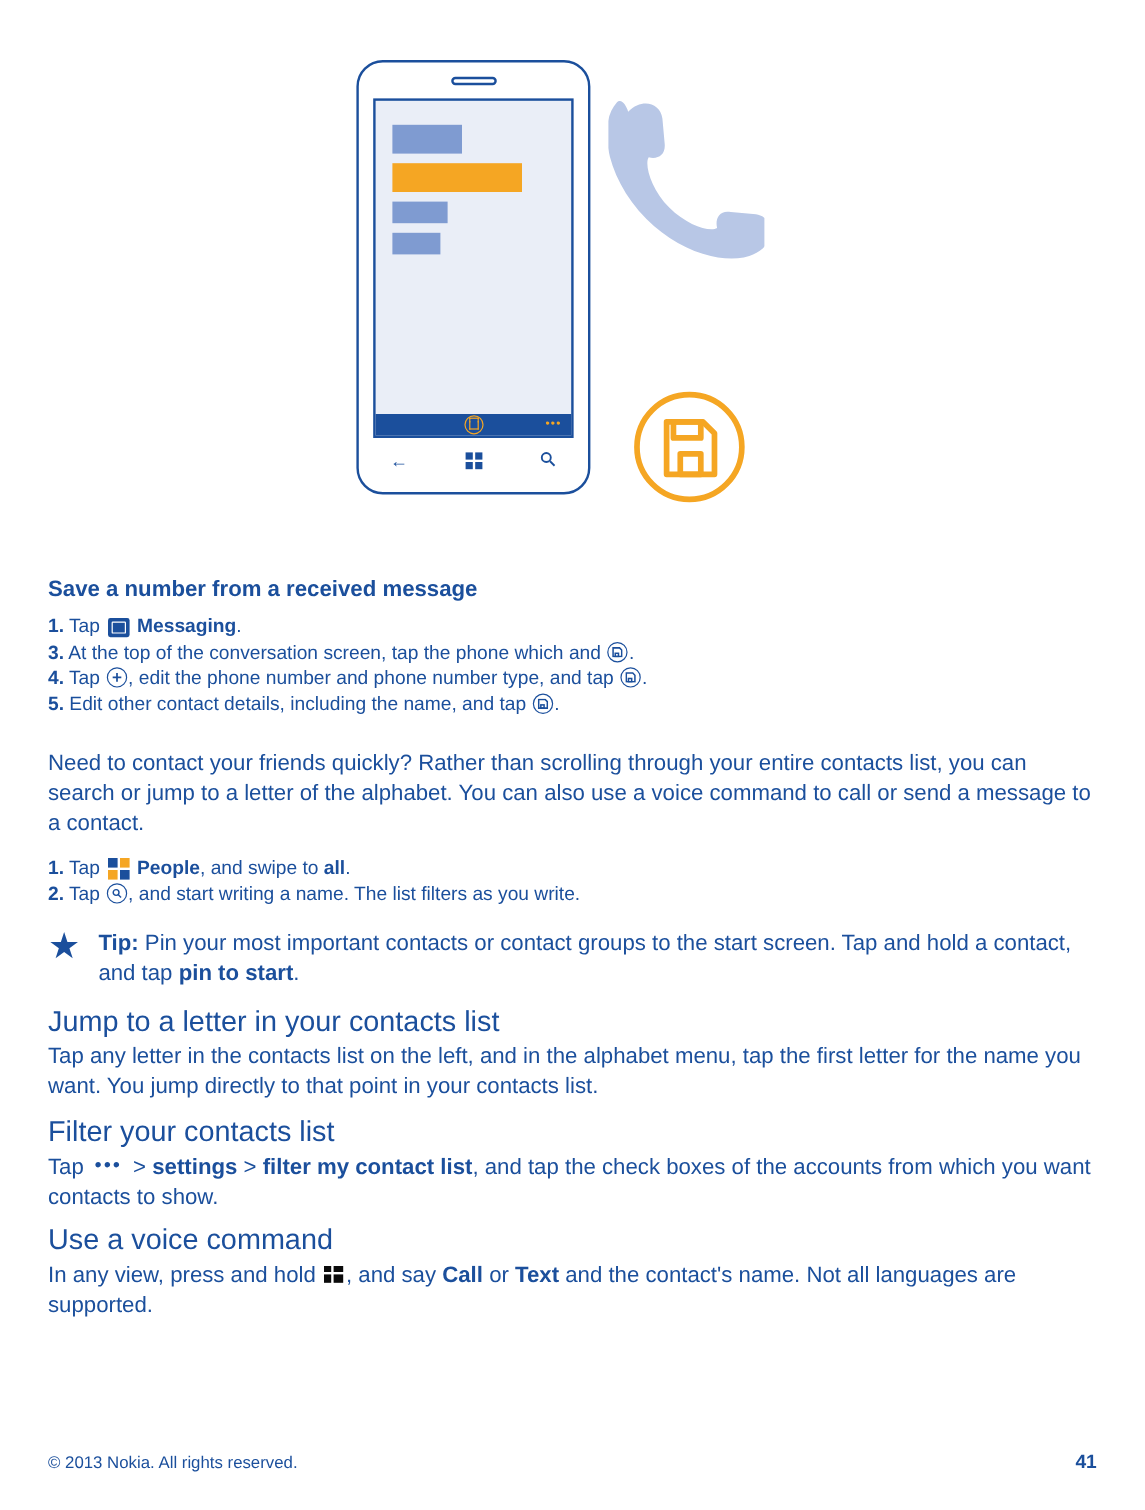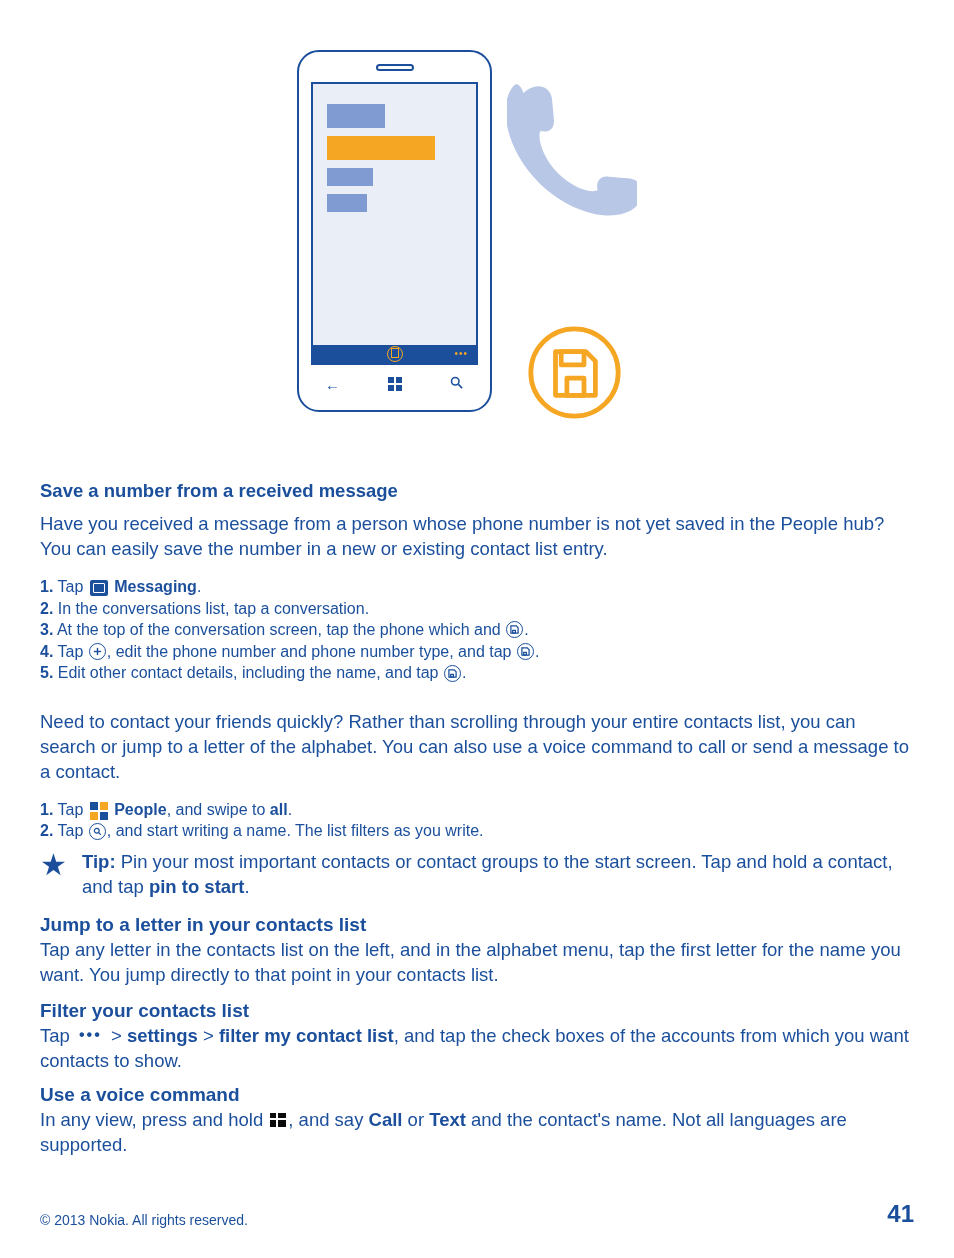--- a/index.html
+++ b/index.html
@@ -112,21 +112,21 @@
   .handset {
     position:absolute; right:20px; top:30px;
   }
   
   .save-big {
     position:absolute; right:35px; bottom:10px;
     width:95px; height:95px;
   }
   
   .h-sec { font-weight:700; font-size:18.5px; margin:0 0 10px 0; }
-  .h-sub { font-weight:700; font-size:19px; margin:0 0 2px 0; }
+  .h-sub { font-weight:400; font-size:24px; margin:0 0 2px 0; }
   p { margin:0 0 14px 0; font-size:18.5px; line-height:1.35; }
   .step { margin:0; font-size:16px; line-height:1.35; }
   .steps { margin-bottom:26px; }
   .bold { font-weight:700; }
   .inline-icon {
     display:inline-flex; vertical-align:middle; align-items:center; justify-content:center;
   }
   .msg-icon {
     width:18px; height:16px; background:#1b4f9c; border-radius:2px; position:relative; margin:0 2px;
   }
@@ -162,24 +162,24 @@
   .tip-block {
     display:flex; gap:14px; margin: 8px 0 14px 0;
   }
   .star {
     flex:0 0 auto; width:28px; height:28px; color:#1b4f9c; font-size:30px; line-height:1;
   }
   .tip-text { font-size:18.5px; line-height:1.35; }
   .section { margin-bottom: 10px; }
   .footer {
     position:absolute; left:40px; right:40px; bottom:30px;
-    display:flex; justify-content:space-between; align-items:flex-end;
+    display:flex; justify-content:space-between; 
     font-size:14px;
   }
-  .footer .pn { font-size:24px; font-weight:700; }
+  .footer .pn { font-size:16px; font-weight:700; }
 </style>
 </head>
 <body>
 
 <div class="page">
 
   <div class="illustration-wrap">
     <div class="illustration">
 
       <div class="phone">
@@ -227,27 +227,23 @@
         <g fill="none" stroke="#f5a623" stroke-width="5" stroke-linejoin="round">
           <path d="M30 28 H62 L72 38 V74 H30 Z"></path>
           <rect x="42" y="56" width="18" height="18"></rect>
           <rect x="36" y="28" width="24" height="14"></rect>
         </g>
       </svg>
     </div>
   </div>
 
   <h3 class="h-sec">Save a number from a received message</h3>
-  <p>Have you received a message from a person whose phone number is not yet saved in the People hub? You can easily save the number in a new or existing contact list entry.</p>
   <div class="steps">
     <div class="step">
       <span class="bold">1.</span><span> Tap </span><span class="inline-icon msg-icon"></span><span class="bold"> Messaging</span><span>.</span>
-    </div>
-    <div class="step">
-      <span class="bold">2.</span><span> In the conversations list, tap a conversation.</span>
     </div>
     <div class="step">
       <span class="bold">3.</span><span> At the top of the conversation screen, tap the phone which and </span><span class="inline-icon circle-icon">
           <svg viewBox="0 0 10 10" fill="none" stroke="#1b4f9c" stroke-width="1.4">
             <path d="M1 1 H7 L9 3 V9 H1 Z"></path>
             <rect x="3" y="6" width="3" height="3"></rect>
           </svg>
         </span><span>.</span>
     </div>
     <div class="step">
@@ -267,21 +263,21 @@
       <span class="bold">5.</span><span> Edit other contact details, including the name, and tap </span><span class="inline-icon circle-icon">
           <svg viewBox="0 0 10 10" fill="none" stroke="#1b4f9c" stroke-width="1.4">
             <path d="M1 1 H7 L9 3 V9 H1 Z"></path>
             <rect x="3" y="6" width="3" height="3"></rect>
           </svg>
         </span><span>.</span>
     </div>
   </div>
 
   <p>Need to contact your friends quickly? Rather than scrolling through your entire contacts list, you can search or jump to a letter of the alphabet. You can also use a voice command to call or send a message to a contact.</p>
-  <div style="margin-bottom:8px;">
+  <div style="margin-bottom:18px;">
     <div class="step">
       <span class="bold">1.</span><span> Tap </span><span class="inline-icon people-icon">
           <span class="p1"></span>
           <span class="p2"></span>
           <span class="p3"></span>
           <span class="p4"></span>
         </span><span class="bold"> People</span><span>, and swipe to </span><span class="bold">all</span><span>.</span>
     </div>
     <div class="step">
       <span class="bold">2.</span><span> Tap </span><span class="inline-icon circle-icon">

